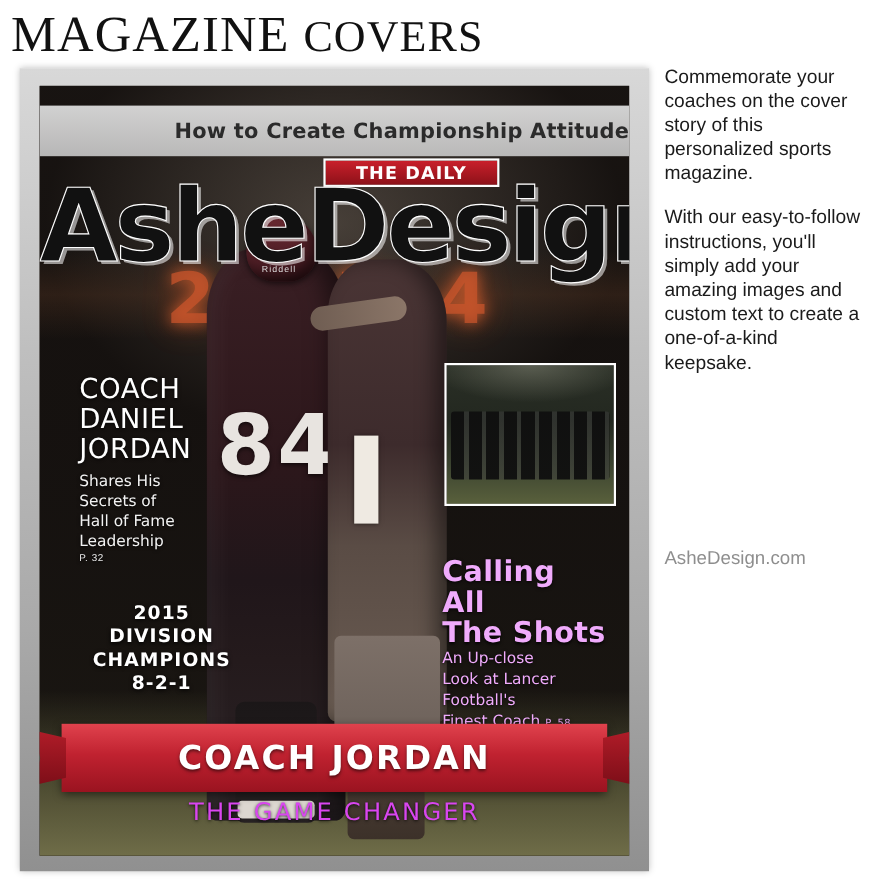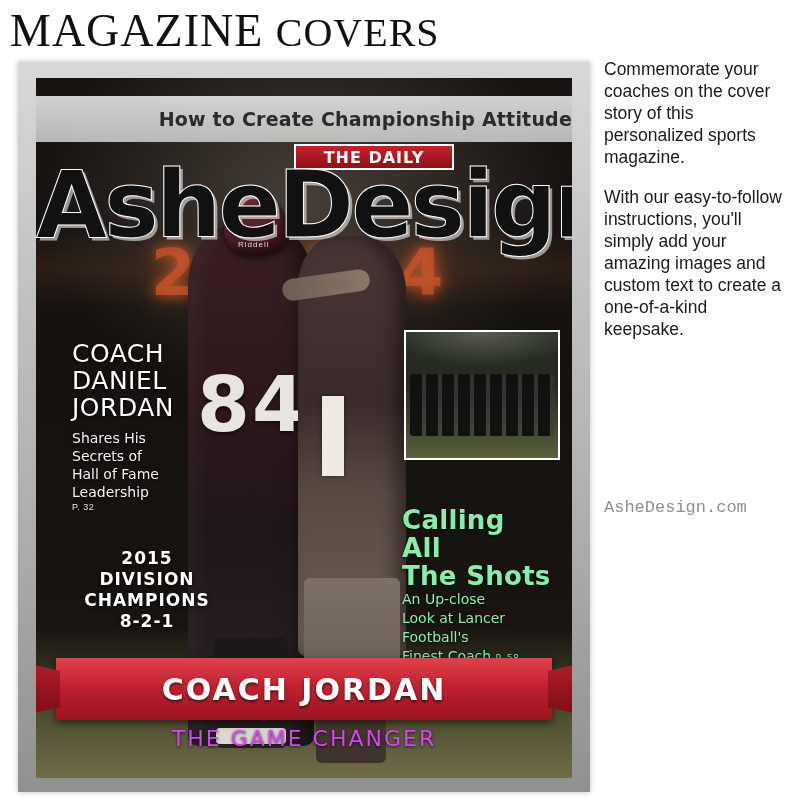--- a/index.html
+++ b/index.html
@@ -319,21 +319,21 @@
     letter-spacing: 1px;
     text-shadow: 0 1px 4px rgba(0,0,0,0.9);
   }
 
   
   .right-col {
     position: absolute;
     left: 366px;
     top: 428px;
     width: 150px;
-    color: #86efac;
+    color: #f0abfc;
     text-shadow: 0 1px 3px rgba(0,0,0,0.85);
   }
   .calling-title {
     font-family: "DejaVu Sans", sans-serif;
     font-weight: bold;
     font-size: 26px;
     line-height: 28px;
     letter-spacing: 0.3px;
   }
   .calling-sub {
@@ -431,21 +431,21 @@
     font-family: "Liberation Sans", sans-serif;
     font-size: 17.5px;
     line-height: 22px;
     color: #1b1b1b;
   }
   .desc p { margin: 0 0 18px 0; }
   .brand {
     position: absolute;
     left: 604px;
     top: 498px;
-    font-family: Liberation Mono, monospace;
+    font-family: Liberation Sans, sans-serif;
     font-size: 17px;
     color: #8e8e8e;
   }
 </style>
 </head>
 <body>
 
 <div class="page-title">
   <span>MAGAZINE</span>
   <span class="small">COVERS</span>

